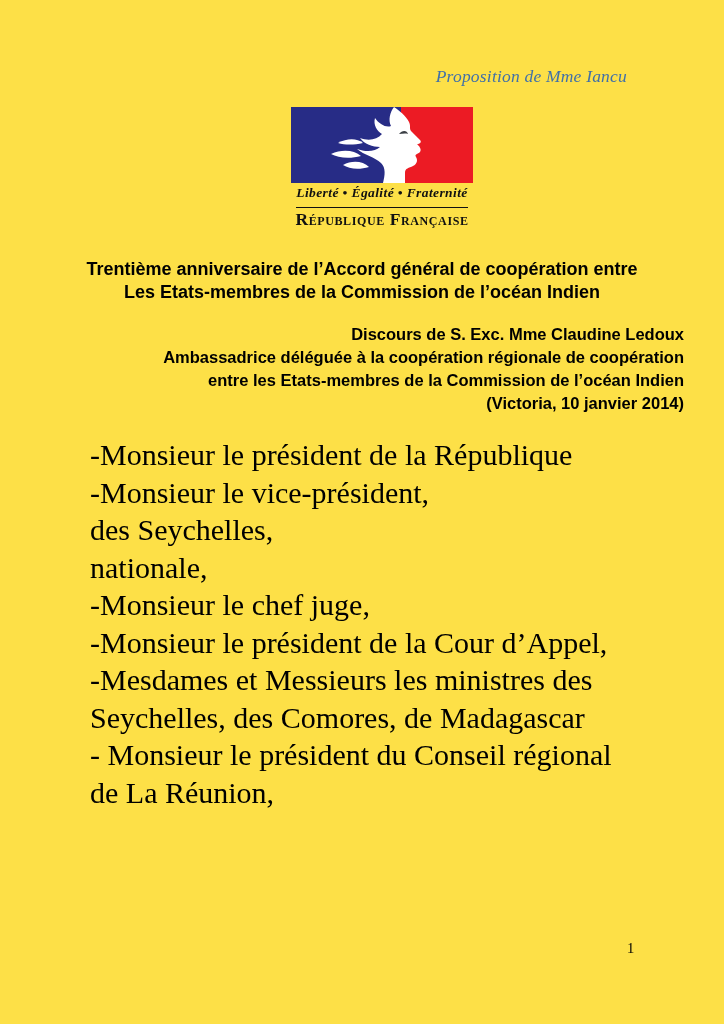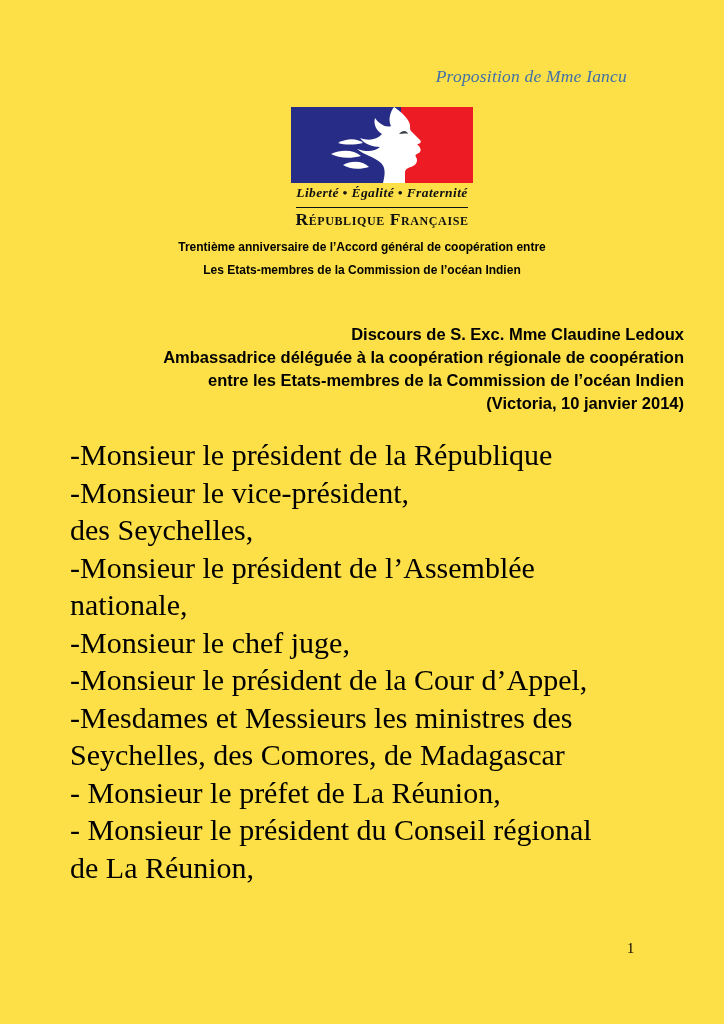--- a/index.html
+++ b/index.html
@@ -56,43 +56,43 @@
     font-size: 17.5px;
     color: #111111;
     letter-spacing: 0.6px;
     white-space: nowrap;
     text-align: center;
   }
   .heading-title {
     position: absolute;
     left: 40px;
     right: 40px;
-    top: 236px;
+    top: 258px;
     text-align: center;
     font-family: "Liberation Sans", sans-serif;
     font-weight: bold;
-    font-size: 12px;
+    font-size: 18px;
     line-height: 23px;
     color: #000000;
   }
   .heading-subtitle {
     position: absolute;
     left: 40px;
     right: 40px;
     top: 323px;
     text-align: right;
     font-family: "Liberation Sans", sans-serif;
     font-weight: bold;
     font-size: 16.5px;
     line-height: 23px;
     color: #000000;
   }
   .speech-body {
     position: absolute;
-    left: 70px;
+    left: 90px;
     top: 436px;
     width: 580px;
     font-family: "Liberation Serif", serif;
     font-size: 30px;
     line-height: 37.5px;
     color: #000000;
     white-space: nowrap;
   }
   .page-number {
     position: absolute;
@@ -156,26 +156,24 @@
     <div>Discours de S. Exc. Mme Claudine Ledoux</div>
     <div>Ambassadrice déléguée à la coopération régionale de coopération</div>
     <div>entre les Etats-membres de la Commission de l’océan Indien</div>
     <div>(Victoria, 10 janvier 2014)</div>
   </div>
 
   <div class="speech-body">
     <div>-Monsieur le président de la République</div>
     <div>-Monsieur le vice-président,</div>
     <div>des Seychelles,</div>
-    <div>-Monsieur le président de l’Assemblée</div>
     <div>nationale,</div>
     <div>-Monsieur le chef juge,</div>
     <div>-Monsieur le président de la Cour d’Appel,</div>
     <div>-Mesdames et Messieurs les ministres des</div>
     <div>Seychelles, des Comores, de Madagascar</div>
-    <div>- Monsieur le préfet de La Réunion,</div>
     <div>- Monsieur le président du Conseil régional</div>
     <div>de La Réunion,</div>
   </div>
 
   <div class="page-number">1</div>
 
 </div>
 
 </body></html>

